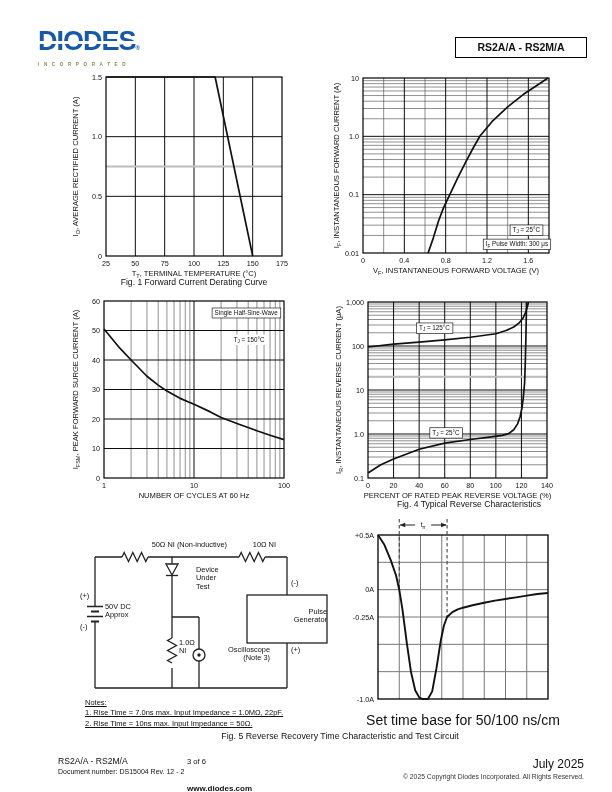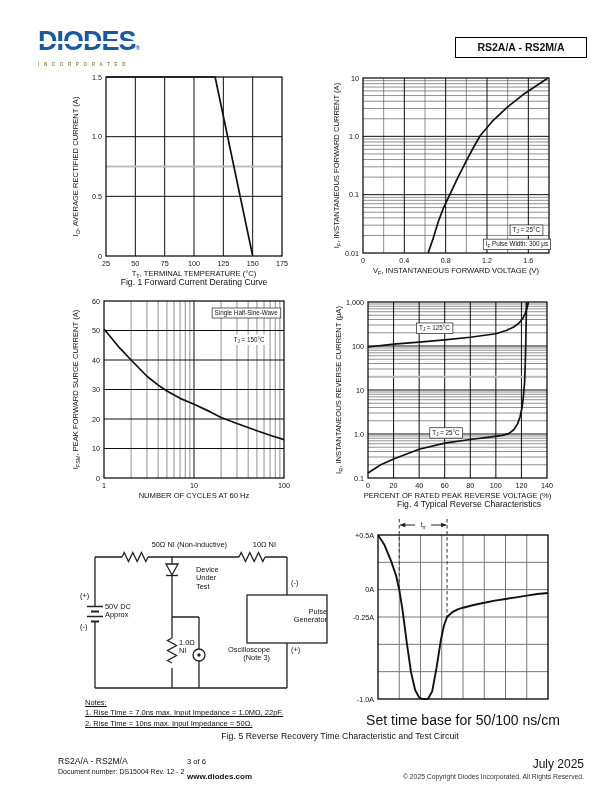--- a/index.html
+++ b/index.html
@@ -22,21 +22,21 @@
   .ctr{text-align:right;}
   
   #notes{left:85px;top:698px;width:340px;font-size:7.5px;line-height:1.38;text-decoration:underline;}
   #fig5cap{left:80px;top:731px;width:520px;text-align:center;font-size:8.8px;}
   
   #footL{left:58px;top:756px;}
   #footL .l1{font-size:8.6px;}
   #footL .l2{font-size:7px;margin-top:1.5px;}
   #footC{left:187px;top:757px;width:200px;text-align:left;}
   #footC .l1{font-size:7.6px;}
-  #footC .l2{font-size:8px;font-weight:bold;margin-top:6px;}
+  #footC .l2{font-size:8px;font-weight:bold;margin-top:18px;}
   #footR{right:28px;top:757px;text-align:right;}
   #footR .l1{font-size:12px;}
   #footR .l2{font-size:6.8px;margin-top:2px;color:#333;}
   svg{display:block;}
 </style>
 </head>
 <body>
 
 <div class="abs" id="logo">
   <div class="word"><span>DIODES</span><span class="reg">®</span>

